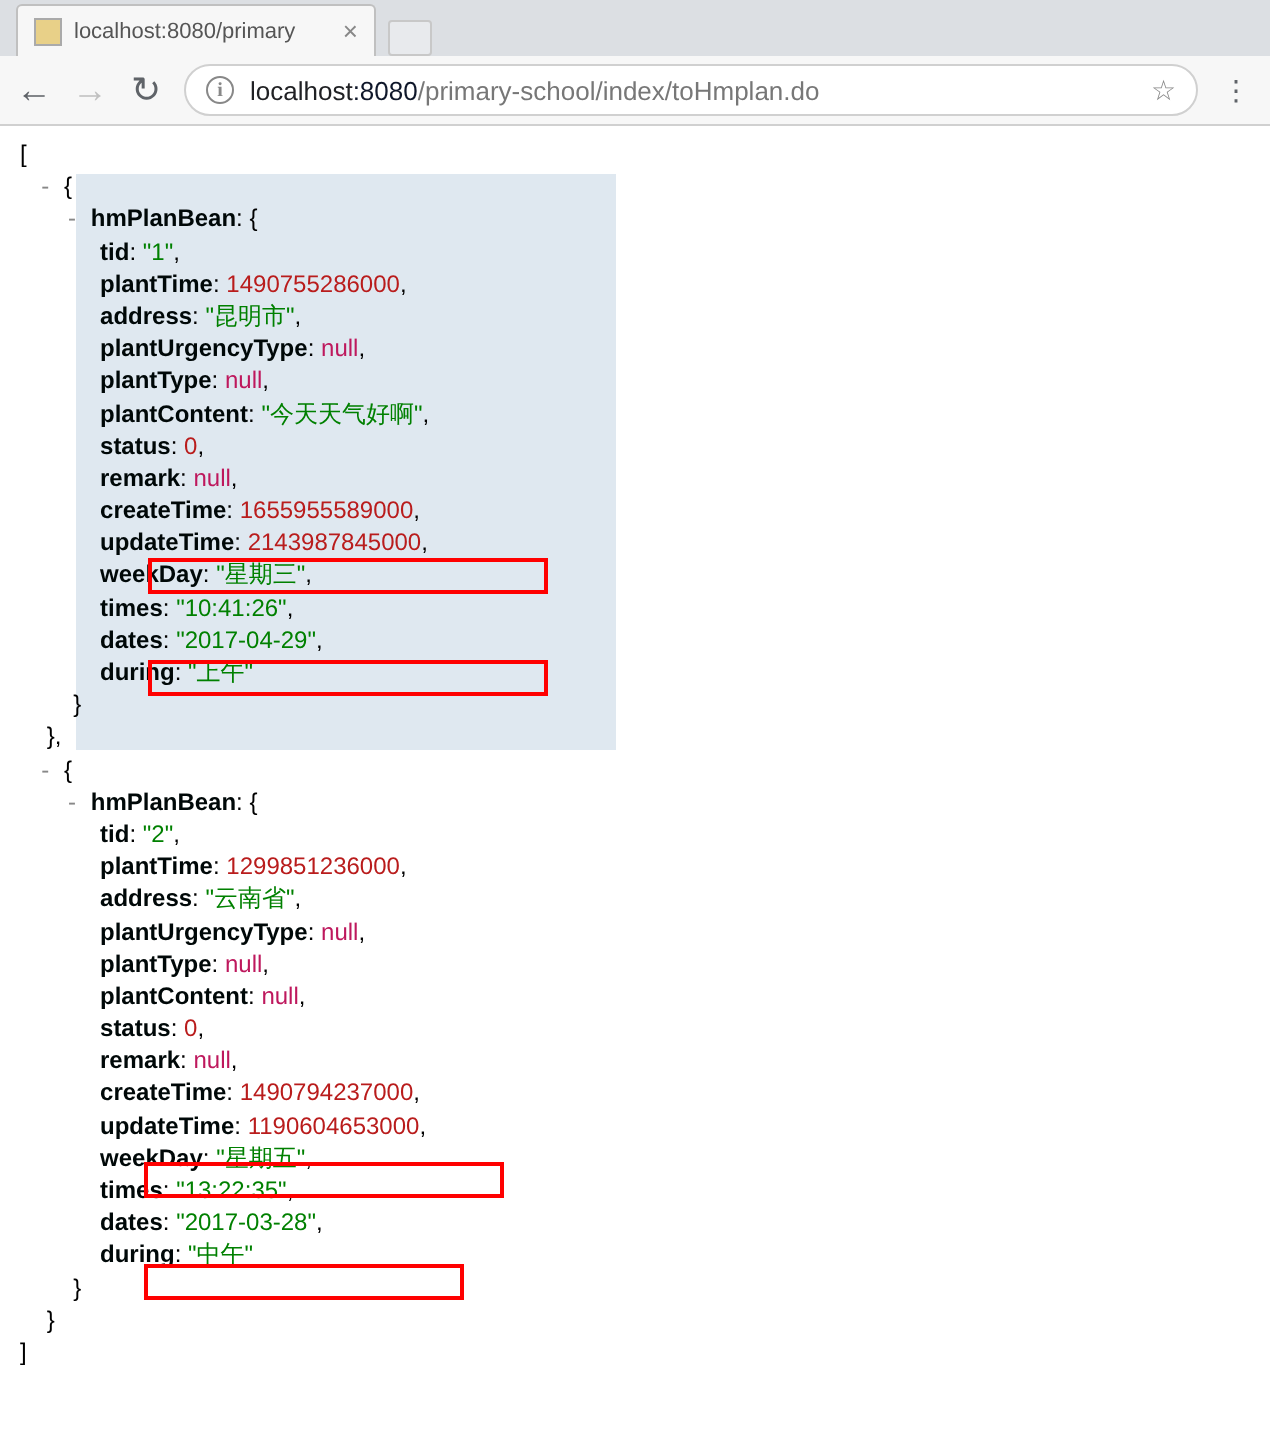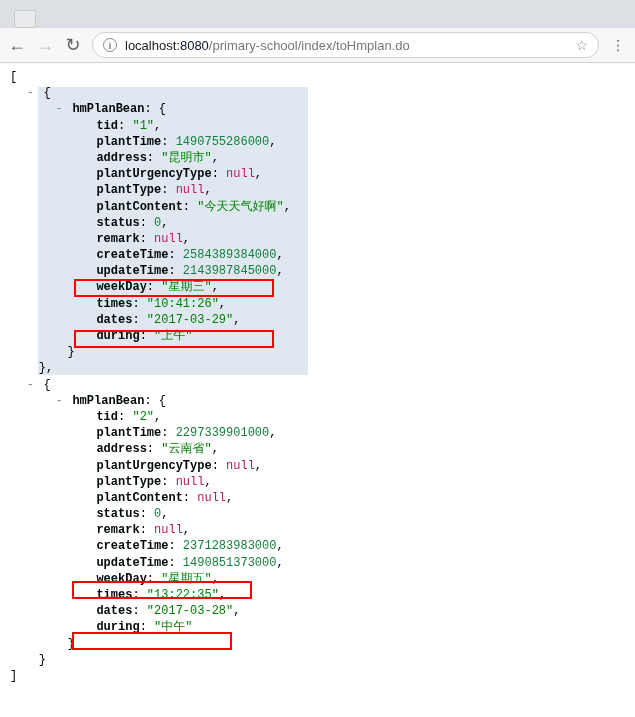--- a/index.html
+++ b/index.html
@@ -17,47 +17,52 @@
   .nav-btn { width: 18px; height: 18px; display: flex; align-items: center; justify-content: center; color: #5f6368; font-size: 18px; }
   .nav-btn.disabled { color: #c0c0c0; }
   .url-bar { flex: 1; height: 26px; background: #fff; border: 1px solid #d0d0d0; border-radius: 13px; display: flex; align-items: center; padding: 0 10px; font-size: 13px; }
   .url-info-icon { width: 14px; height: 14px; border: 1.5px solid #888; border-radius: 50%; display: flex; align-items: center; justify-content: center; font-size: 10px; color: #888; margin-right: 8px; font-family: serif; font-weight: bold;}
   .url-host { color: #202124; }
   .url-host-dim { color: #0f172a; }
   .url-path { color: #777; text-align: center; }
   .star-icon { color: #888; font-size: 14px; }
   .menu-btn { width: 18px; display:flex; align-items:center; justify-content:center; color:#5f6368; font-size:14px;}
   
-  .viewport { padding: 6px 10px 10px 10px; font-family: Liberation Mono, monospace; font-size: 12px; line-height: 1.35; position: relative; }
+  .viewport { padding: 6px 10px 10px 10px; font-family: Liberation Sans, sans-serif; font-size: 12px; line-height: 1.35; position: relative; }
   
   .json { white-space: pre; }
   .toggle { color: #888; display: inline-block; width: 12px; text-align: center; }
   .brace { color: #000; }
   .key { color: #000808; font-weight: bold; }
   .colon { color: #000; }
   .str { color: #008000; }
-  .num { color: #15803d; }
+  .num { color: #b91c1c; }
   .null { color: #be185d; }
   
   .highlight-block { background: #dfe8f0; position: absolute; z-index: -1; }
   .hl1 { left: 28px; top: 18px; width: 270px; height: 288px; }
   
   .red-box { border: 2px solid #ff0000; position: absolute; z-index: 2; pointer-events: none; }
   .rb1 { left: 64px; top: 210px; width: 200px; height: 18px; }
   .rb2 { left: 64px; top: 261px; width: 200px; height: 18px; }
   .rb3 { left: 62px; top: 512px; width: 180px; height: 18px; }
   .rb4 { left: 62px; top: 563px; width: 160px; height: 18px; }
   
   .content { position: relative; }
 </style>
 </head>
 <body>
 
 <div class="browser-chrome">
   <div class="tab-bar">
+    <div class="tab">
+      <span class="tab-icon"></span>
+      <span class="tab-title">localhost:8080/primary</span>
+      <span class="tab-close">×</span>
+    </div>
     <div class="new-tab"></div>
   </div>
   <div class="nav-bar">
     <div class="nav-btn">←</div>
     <div class="nav-btn disabled">→</div>
     <div class="nav-btn">↻</div>
     <div class="url-bar">
       <span class="url-info-icon">i</span>
       <span>
         <span class="url-host">localhost</span><span class="url-host-dim">:8080</span><span class="url-path">/primary-school/index/toHmplan.do</span>
@@ -81,40 +86,40 @@
   <span class="toggle">-</span> <span class="brace">{</span>
       <span class="toggle">-</span> <span class="key">hmPlanBean</span><span class="colon">:</span> <span class="brace">{</span>
             <span class="key">tid</span><span class="colon">:</span> <span class="str">"<span>1</span>"</span>,
             <span class="key">plantTime</span><span class="colon">:</span> <span class="num">1490755286000</span>,
             <span class="key">address</span><span class="colon">:</span> <span class="str">"<span>昆明市</span>"</span>,
             <span class="key">plantUrgencyType</span><span class="colon">:</span> <span class="null">null</span>,
             <span class="key">plantType</span><span class="colon">:</span> <span class="null">null</span>,
             <span class="key">plantContent</span><span class="colon">:</span> <span class="str">"<span>今天天气好啊</span>"</span>,
             <span class="key">status</span><span class="colon">:</span> <span class="num">0</span>,
             <span class="key">remark</span><span class="colon">:</span> <span class="null">null</span>,
-            <span class="key">createTime</span><span class="colon">:</span> <span class="num">2584389384000</span>,
+            <span class="key">createTime</span><span class="colon">:</span> <span class="num">1655955589000</span>,
             <span class="key">updateTime</span><span class="colon">:</span> <span class="num">2143987845000</span>,
             <span class="key">weekDay</span><span class="colon">:</span> <span class="str">"<span>星期三</span>"</span>,
             <span class="key">times</span><span class="colon">:</span> <span class="str">"<span>10:41:26</span>"</span>,
-            <span class="key">dates</span><span class="colon">:</span> <span class="str">"<span>2017-03-29</span>"</span>,
+            <span class="key">dates</span><span class="colon">:</span> <span class="str">"<span>2017-04-29</span>"</span>,
             <span class="key">during</span><span class="colon">:</span> <span class="str">"<span>上午</span>"</span>
         <span class="brace">}</span>
     <span class="brace">}</span>,
   <span class="toggle">-</span> <span class="brace">{</span>
       <span class="toggle">-</span> <span class="key">hmPlanBean</span><span class="colon">:</span> <span class="brace">{</span>
             <span class="key">tid</span><span class="colon">:</span> <span class="str">"<span>2</span>"</span>,
-            <span class="key">plantTime</span><span class="colon">:</span> <span class="num">2297339901000</span>,
+            <span class="key">plantTime</span><span class="colon">:</span> <span class="num">1299851236000</span>,
             <span class="key">address</span><span class="colon">:</span> <span class="str">"<span>云南省</span>"</span>,
             <span class="key">plantUrgencyType</span><span class="colon">:</span> <span class="null">null</span>,
             <span class="key">plantType</span><span class="colon">:</span> <span class="null">null</span>,
             <span class="key">plantContent</span><span class="colon">:</span> <span class="null">null</span>,
             <span class="key">status</span><span class="colon">:</span> <span class="num">0</span>,
             <span class="key">remark</span><span class="colon">:</span> <span class="null">null</span>,
-            <span class="key">createTime</span><span class="colon">:</span> <span class="num">2371283983000</span>,
-            <span class="key">updateTime</span><span class="colon">:</span> <span class="num">1490851373000</span>,
+            <span class="key">createTime</span><span class="colon">:</span> <span class="num">1490794237000</span>,
+            <span class="key">updateTime</span><span class="colon">:</span> <span class="num">1190604653000</span>,
             <span class="key">weekDay</span><span class="colon">:</span> <span class="str">"<span>星期五</span>"</span>,
             <span class="key">times</span><span class="colon">:</span> <span class="str">"<span>13:22:35</span>"</span>,
             <span class="key">dates</span><span class="colon">:</span> <span class="str">"<span>2017-03-28</span>"</span>,
             <span class="key">during</span><span class="colon">:</span> <span class="str">"<span>中午</span>"</span>
         <span class="brace">}</span>
     <span class="brace">}</span>
 <span class="brace">]</span></div>
   </div>
 </div>
 

